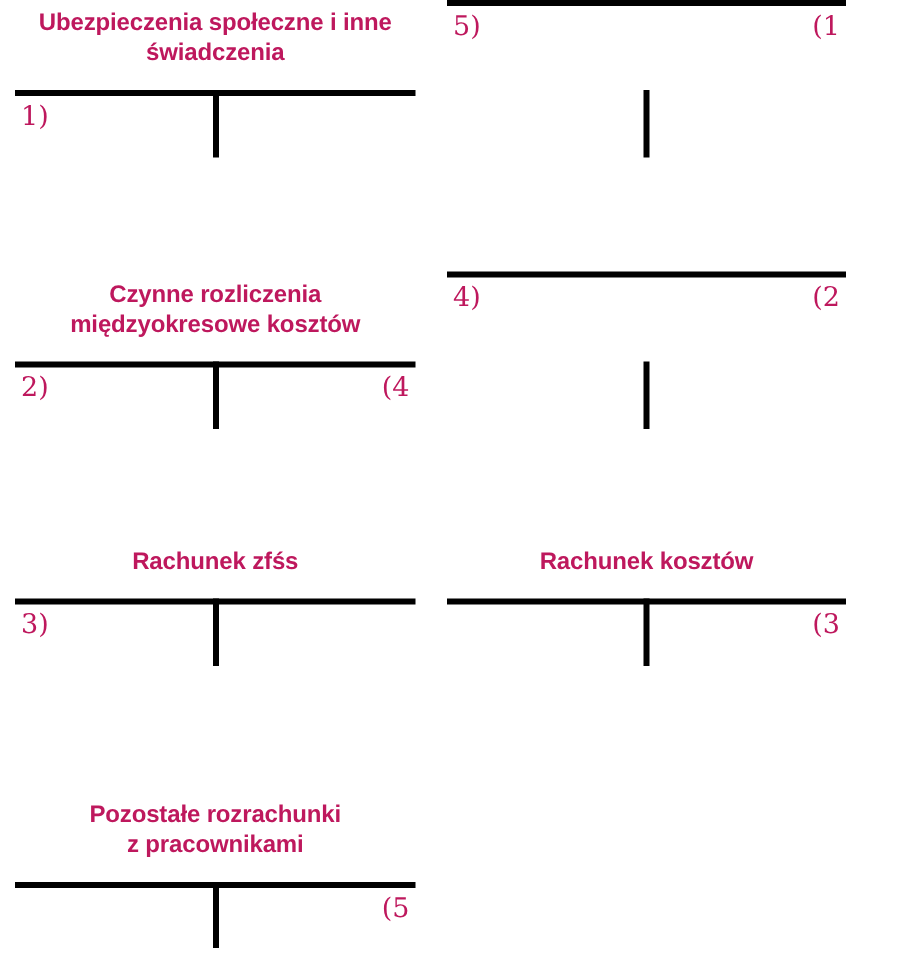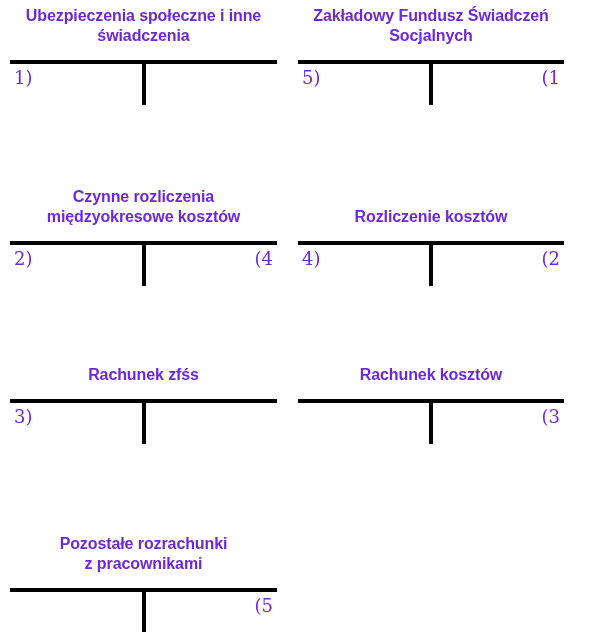--- a/index.html
+++ b/index.html
@@ -5,21 +5,21 @@
   html, body {
     margin: 0;
     padding: 0;
     background: #ffffff;
   }
   #canvas {
     position: relative;
     width: 612px;
     height: 632px;
     background: #ffffff;
-    color: #6d28d9;
+    color: #be185d;
     overflow: hidden;
   }
   .t-account {
     position: absolute;
   }
   
   .col-left  { left: 10px;  width: 267px; }
   .col-right { left: 298px; width: 266px; }
   
   .row-1 { top: 0px; }
@@ -77,43 +77,40 @@
 świadczenia</div>
     <div class="t-bar"></div>
     <div class="t-stem"></div>
     <div class="t-labels">
       <span class="debit">1)</span>
       <span class="credit"></span>
     </div>
   </div>
 
   <div class="t-account col-right row-1">
-    <div class="t-title">Zakładowy Fundusz Świadczeń
-Socjalnych</div>
     <div class="t-bar"></div>
     <div class="t-stem"></div>
     <div class="t-labels">
       <span class="debit">5)</span>
       <span class="credit">(1</span>
     </div>
   </div>
 
   <div class="t-account col-left row-2">
     <div class="t-title">Czynne rozliczenia
 międzyokresowe kosztów</div>
     <div class="t-bar"></div>
     <div class="t-stem"></div>
     <div class="t-labels">
       <span class="debit">2)</span>
       <span class="credit">(4</span>
     </div>
   </div>
 
   <div class="t-account col-right row-2">
-    <div class="t-title">Rozliczenie kosztów</div>
     <div class="t-bar"></div>
     <div class="t-stem"></div>
     <div class="t-labels">
       <span class="debit">4)</span>
       <span class="credit">(2</span>
     </div>
   </div>
 
   <div class="t-account col-left row-3">
     <div class="t-title">Rachunek zfśs</div>

